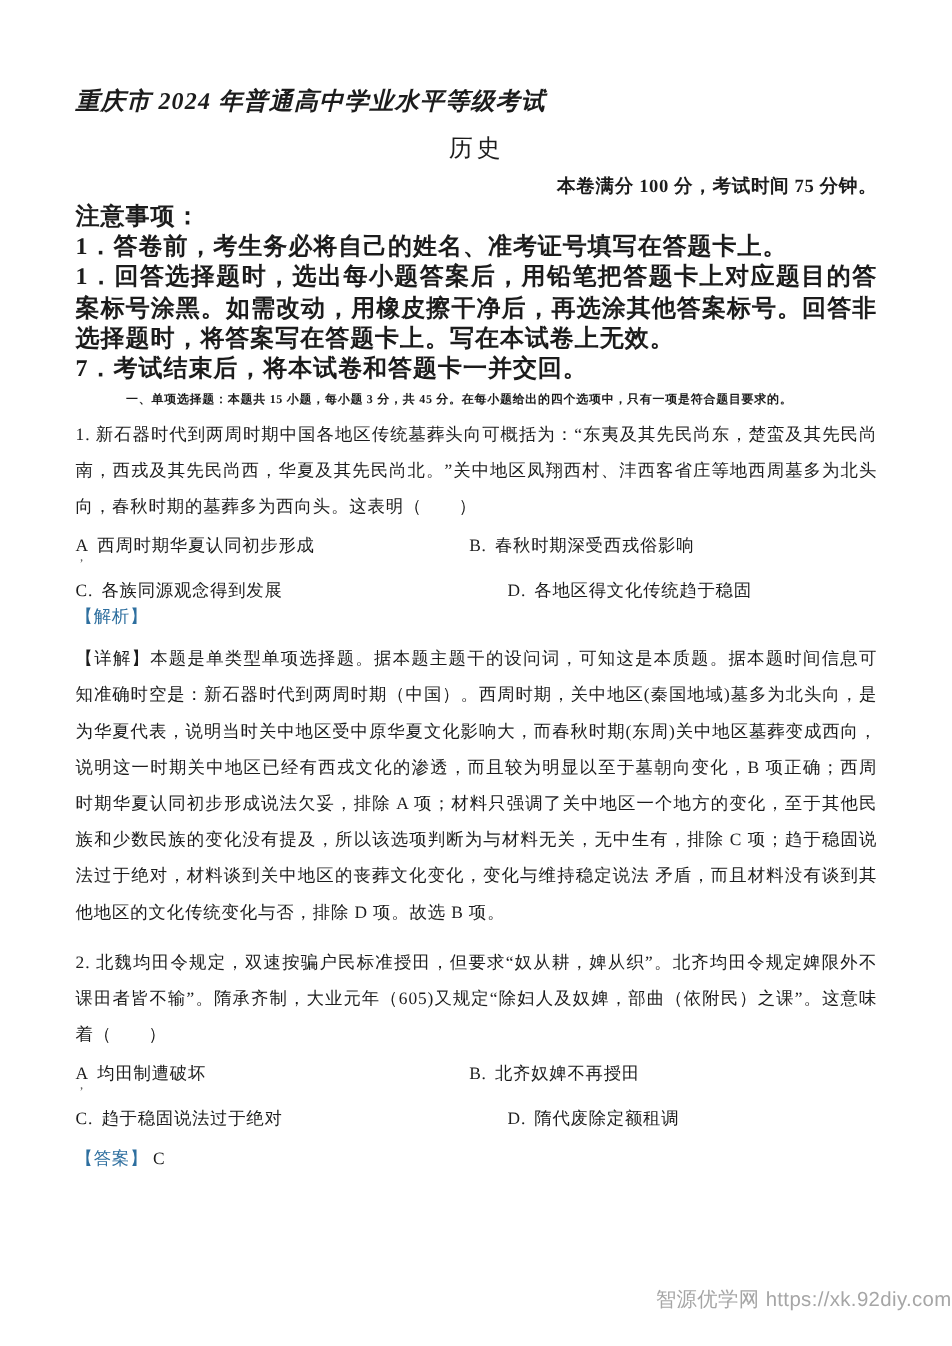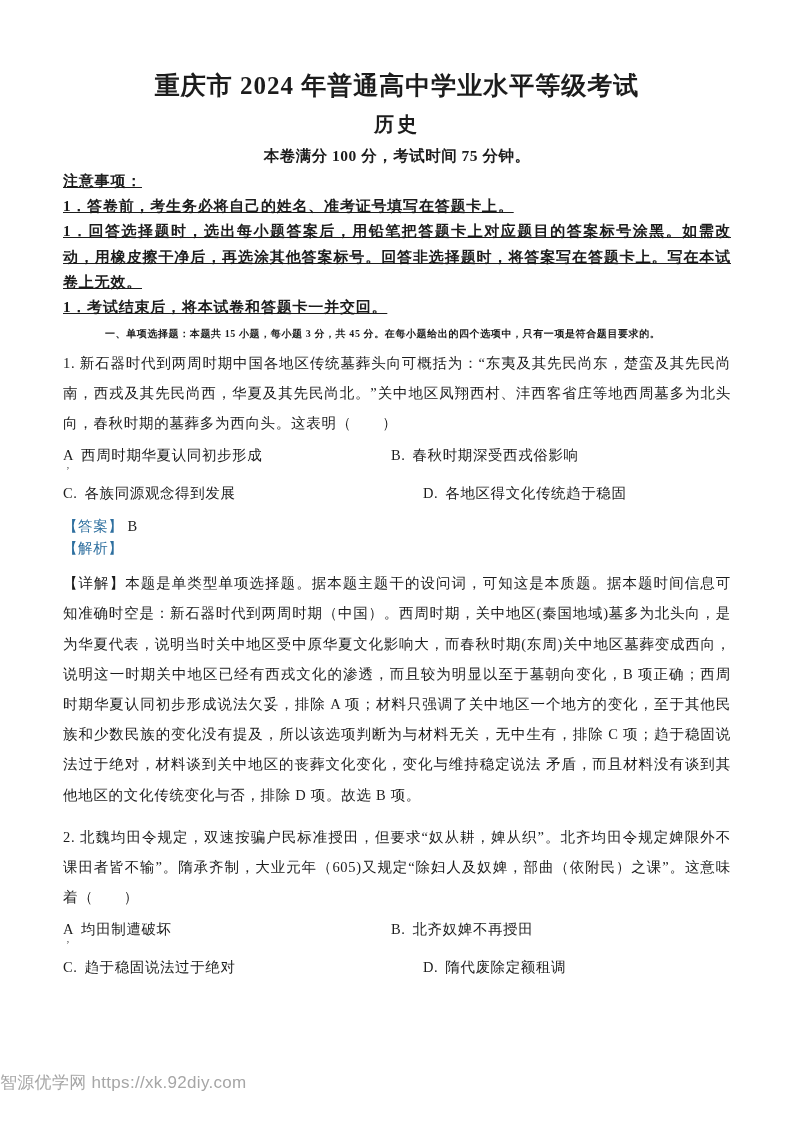--- a/index.html
+++ b/index.html
@@ -14,49 +14,49 @@
     overflow: hidden;
     font-family: "Liberation Serif", "DejaVu Serif", serif;
     color: #1c1c1c;
     -webkit-font-smoothing: antialiased;
   }
   .page {
     padding: 60px 62px 0 63px;
   }
   .title {
     margin-top: 12px;
-    font-size: 25px;
+    font-size: 20px;
     line-height: 27px;
     font-weight: bold;
-    text-align: center;
+    text-align: left;
     letter-spacing: 1px;
+    font-style: italic;
   }
   .subject {
     margin-top: 12px;
     font-size: 20px;
     line-height: 27px;
-    font-weight: bold;
+    font-weight: normal;
     text-align: center;
     letter-spacing: 3px;
   }
   .info {
     margin-top: 6px;
     font-size: 15.5px;
     line-height: 23px;
     font-weight: bold;
-    text-align: center;
+    text-align: right;
     letter-spacing: 0.5px;
   }
   .notice {
     margin-top: 2px;
     font-weight: bold;
-    font-size: 15px;
+    font-size: 20px;
     line-height: 25.2px;
     letter-spacing: 0.8px;
-    text-decoration: underline;
   }
   .notice-item {
     text-align: justify;
   }
   .section-heading {
     margin-top: 2px;
     font-weight: bold;
     font-size: 10px;
     line-height: 23px;
     letter-spacing: 0.6px;
@@ -113,41 +113,41 @@
     line-height: 30.2px;
     letter-spacing: 0.7px;
     text-align: justify;
   }
   .q2-stem { margin-top: 12px; }
   .watermark {
     position: absolute;
     left: 0;
     right: 0;
     bottom: 28px;
-    text-align: left;
+    text-align: right;
     font-family: "Liberation Sans", "DejaVu Sans", sans-serif;
     font-size: 17px;
     color: var(--watermark-gray, #a6a6a6);
     letter-spacing: 0.3px;
   }
 </style>
 </head>
 <body>
 
 <div class="page">
 
   <div class="title">重庆市 2024 年普通高中学业水平等级考试</div>
   <div class="subject">历史</div>
   <div class="info">本卷满分 100 分，考试时间 75 分钟。</div>
 
   <div class="notice">
     <div class="notice-head">注意事项：</div>
     <div class="notice-item">1．答卷前，考生务必将自己的姓名、准考证号填写在答题卡上。</div>
     <div class="notice-item">1．回答选择题时，选出每小题答案后，用铅笔把答题卡上对应题目的答案标号涂黑。如需改动，用橡皮擦干净后，再选涂其他答案标号。回答非选择题时，将答案写在答题卡上。写在本试卷上无效。</div>
-    <div class="notice-item">1．考试结束后，将本试卷和答题卡一并交回。</div>
+    <div class="notice-item">7．考试结束后，将本试卷和答题卡一并交回。</div>
   </div>
 
   <div class="section-heading">一、单项选择题：本题共 15 小题，每小题 3 分，共 45 分。在每小题给出的四个选项中，只有一项是符合题目要求的。</div>
 
   <div class="question">
     <div class="stem">1. 新石器时代到两周时期中国各地区传统墓葬头向可概括为：“东夷及其先民尚东，楚蛮及其先民尚南，西戎及其先民尚西，华夏及其先民尚北。”关中地区凤翔西村、沣西客省庄等地西周墓多为北头向，春秋时期的墓葬多为西向头。这表明（　　）</div>
 
     <div class="options-row first">
       <div class="opt">
         <span class="opt-label"><span>A</span><span class="a-mark">’</span></span><span class="opt-text">西周时期华夏认同初步形成</span>
@@ -159,23 +159,20 @@
 
     <div class="options-row second">
       <div class="opt">
         <span class="opt-label">C.</span><span class="opt-text">各族同源观念得到发展</span>
       </div>
       <div class="opt right">
         <span class="opt-label">D.</span><span class="opt-text">各地区得文化传统趋于稳固</span>
       </div>
     </div>
 
-    <div class="answer-line">
-      <span class="blue">【答案】</span><span class="answer-value">B</span>
-    </div>
 
     <div class="analysis-line">
       <span class="blue">【解析】</span>
     </div>
 
     <div class="detail">【详解】本题是单类型单项选择题。据本题主题干的设问词，可知这是本质题。据本题时间信息可知准确时空是：新石器时代到两周时期（中国）。西周时期，关中地区(秦国地域)墓多为北头向，是为华夏代表，说明当时关中地区受中原华夏文化影响大，而春秋时期(东周)关中地区墓葬变成西向，说明这一时期关中地区已经有西戎文化的渗透，而且较为明显以至于墓朝向变化，B 项正确；西周时期华夏认同初步形成说法欠妥，排除 A 项；材料只强调了关中地区一个地方的变化，至于其他民族和少数民族的变化没有提及，所以该选项判断为与材料无关，无中生有，排除 C 项；趋于稳固说法过于绝对，材料谈到关中地区的丧葬文化变化，变化与维持稳定说法 矛盾，而且材料没有谈到其他地区的文化传统变化与否，排除 D 项。故选 B 项。</div>
   </div>
 
   <div class="question">
     <div class="stem q2-stem">2. 北魏均田令规定，双速按骗户民标准授田，但要求“奴从耕，婢从织”。北齐均田令规定婢限外不课田者皆不输”。隋承齐制，大业元年（605)又规定“除妇人及奴婢，部曲（依附民）之课”。这意味着（　　）</div>
@@ -191,17 +188,20 @@
 
     <div class="options-row second">
       <div class="opt">
         <span class="opt-label">C.</span><span class="opt-text">趋于稳固说法过于绝对</span>
       </div>
       <div class="opt right">
         <span class="opt-label">D.</span><span class="opt-text">隋代废除定额租调</span>
       </div>
     </div>
 
+    <div class="answer-line">
+      <span class="blue">【答案】</span><span class="answer-value">C</span>
+    </div>
   </div>
 
 </div>
 
 <div class="watermark">智源优学网 https://xk.92diy.com</div>
 
 </body></html>

